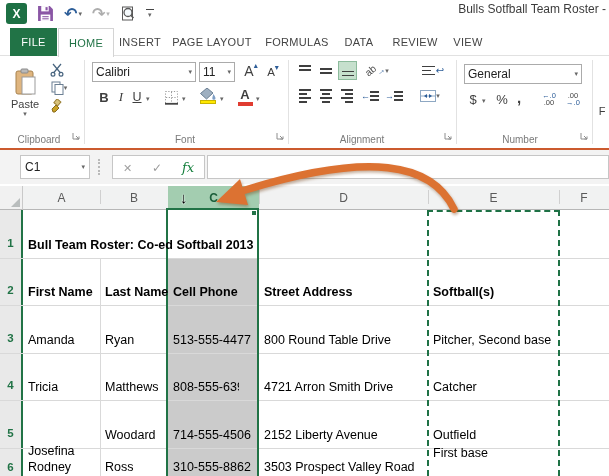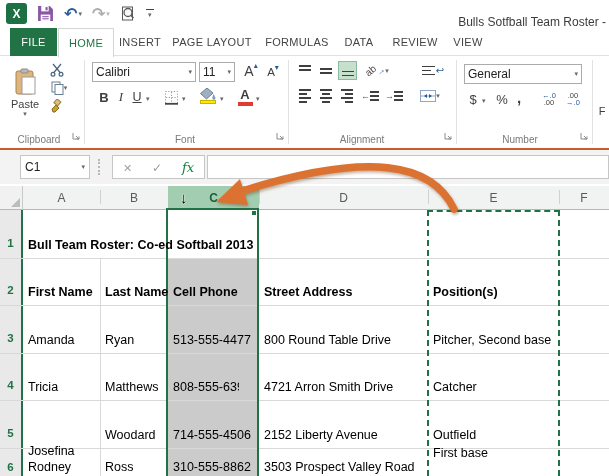--- a/index.html
+++ b/index.html
@@ -15,21 +15,21 @@
   .xl-logo .sheet { width:7px; height:12px; background:#e8f1ea; margin-left:2px;
                     border-left:1px solid #bcd8c6; }
   .qbtn { display:flex; align-items:center; gap:1px; font-size:15px; line-height:1; }
   .undo-glyph { color:#2c5d98; font-weight:bold; font-size:16px; }
   .redo-glyph { color:#adadad; font-weight:bold; font-size:16px; }
   .caret { font-size:7px; color:#666; }
   .caret::after { content:"▾"; }
   .caret.dim::after { color:#b5b5b5; }
   .qat-more { display:flex; flex-direction:column; align-items:center; }
   .qat-more .bar { width:8px; border-top:1.5px solid #444; margin-bottom:1px; }
-  .title-text { position:absolute; right:3px; top:15px; font-size:12px; color:#3c3c3c; white-space:nowrap; }
+  .title-text { position:absolute; right:3px; top:2px; font-size:12px; color:#3c3c3c; white-space:nowrap; }
 
   
   .tabrow { position:absolute; left:0; top:28px; width:609px; height:28px; background:#fff;
             border-bottom:1px solid #e1e1e1; }
   .tab { position:absolute; top:0; height:28px; display:flex; align-items:center; justify-content:center;
          font-size:11px; color:#444; letter-spacing:.3px; }
   .tab-file { left:10px; width:47px; background:#217346; color:#fff; }
   .tab-home { left:58px; width:56px; background:#fff; color:#217346;
               border:1px solid #d4d4d4; border-bottom:none; height:29px; z-index:2; }
 
@@ -427,21 +427,21 @@
     <div class="cbord" style="left:257px;top:26px;width:2px;height:266px;"></div>
     <div class="cbord" style="left:166px;top:24px;width:93px;height:2px;"></div>
     <div class="chandle"></div>
 
     <div class="cell hdr" style="left:23px;top:26px;width:234px;height:48px;">Bull Team Roster: Co-ed Softball 2013</div>
 
     <div class="cell hdr" style="left:23px;top:74px;width:77px;height:47px;">First Name</div>
     <div class="cell hdr" style="left:100px;top:74px;width:68px;height:47px;">Last Name</div>
     <div class="cell hdr" style="left:168px;top:74px;width:89px;height:47px;">Cell Phone</div>
     <div class="cell hdr" style="left:259px;top:74px;width:169px;height:47px;">Street Address</div>
-    <div class="cell hdr" style="left:428px;top:74px;width:131px;height:47px;">Position(s)</div>
+    <div class="cell hdr" style="left:428px;top:74px;width:131px;height:47px;">Softball(s)</div>
 
     <div class="cell" style="left:23px;top:121px;width:77px;height:48px;">Amanda</div>
     <div class="cell" style="left:100px;top:121px;width:68px;height:48px;">Ryan</div>
     <div class="cell" style="left:168px;top:121px;width:89px;height:48px;">513-555-4477</div>
     <div class="cell" style="left:259px;top:121px;width:169px;height:48px;">800 Round Table Drive</div>
     <div class="cell" style="left:428px;top:121px;width:131px;height:48px;">Pitcher, Second base</div>
 
     <div class="cell" style="left:23px;top:169px;width:77px;height:47px;">Tricia</div>
     <div class="cell" style="left:100px;top:169px;width:68px;height:47px;">Matthews</div>
     <div class="cell" style="left:168px;top:169px;width:71px;height:47px;">808-555-6397</div>

